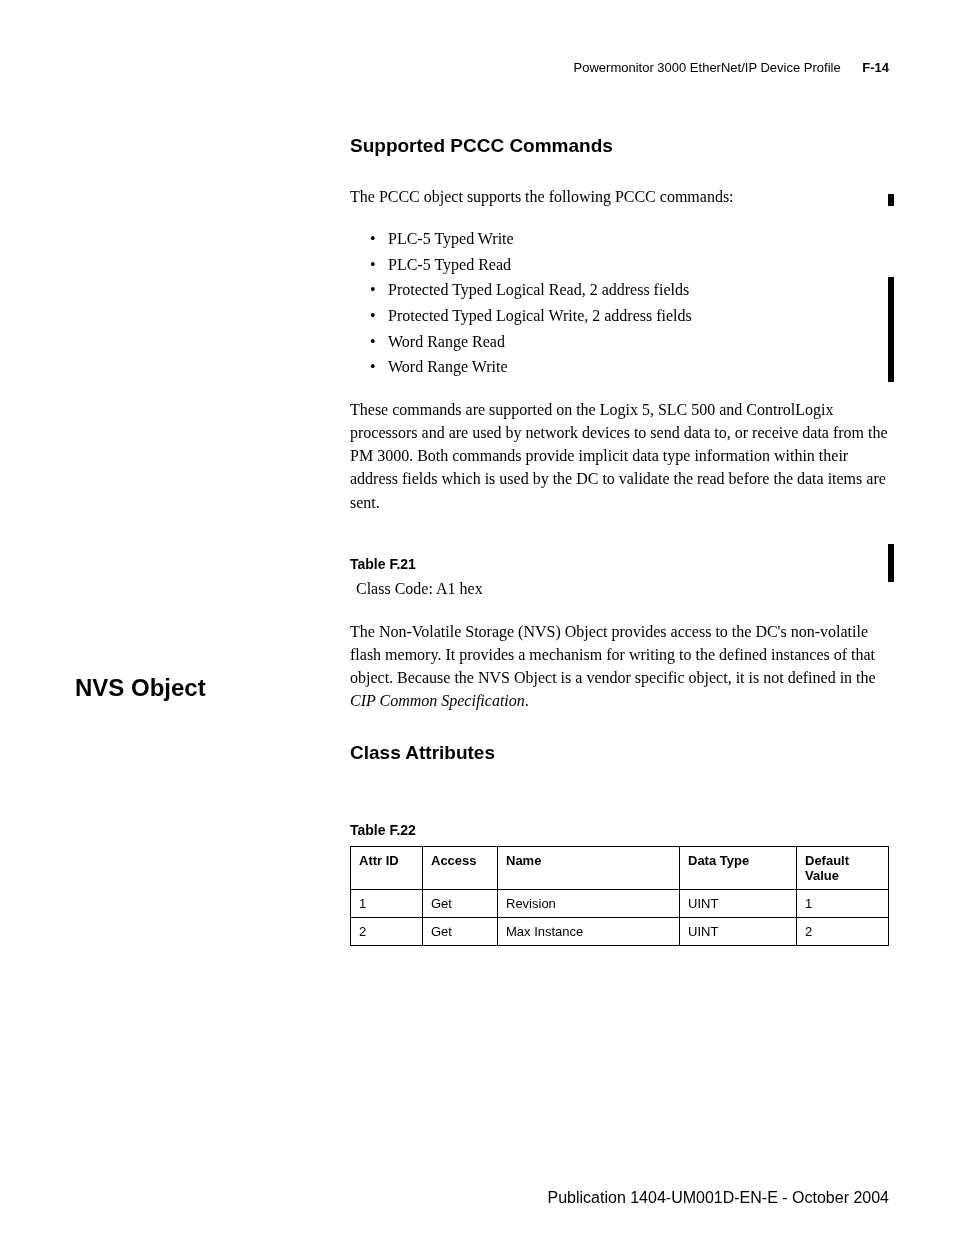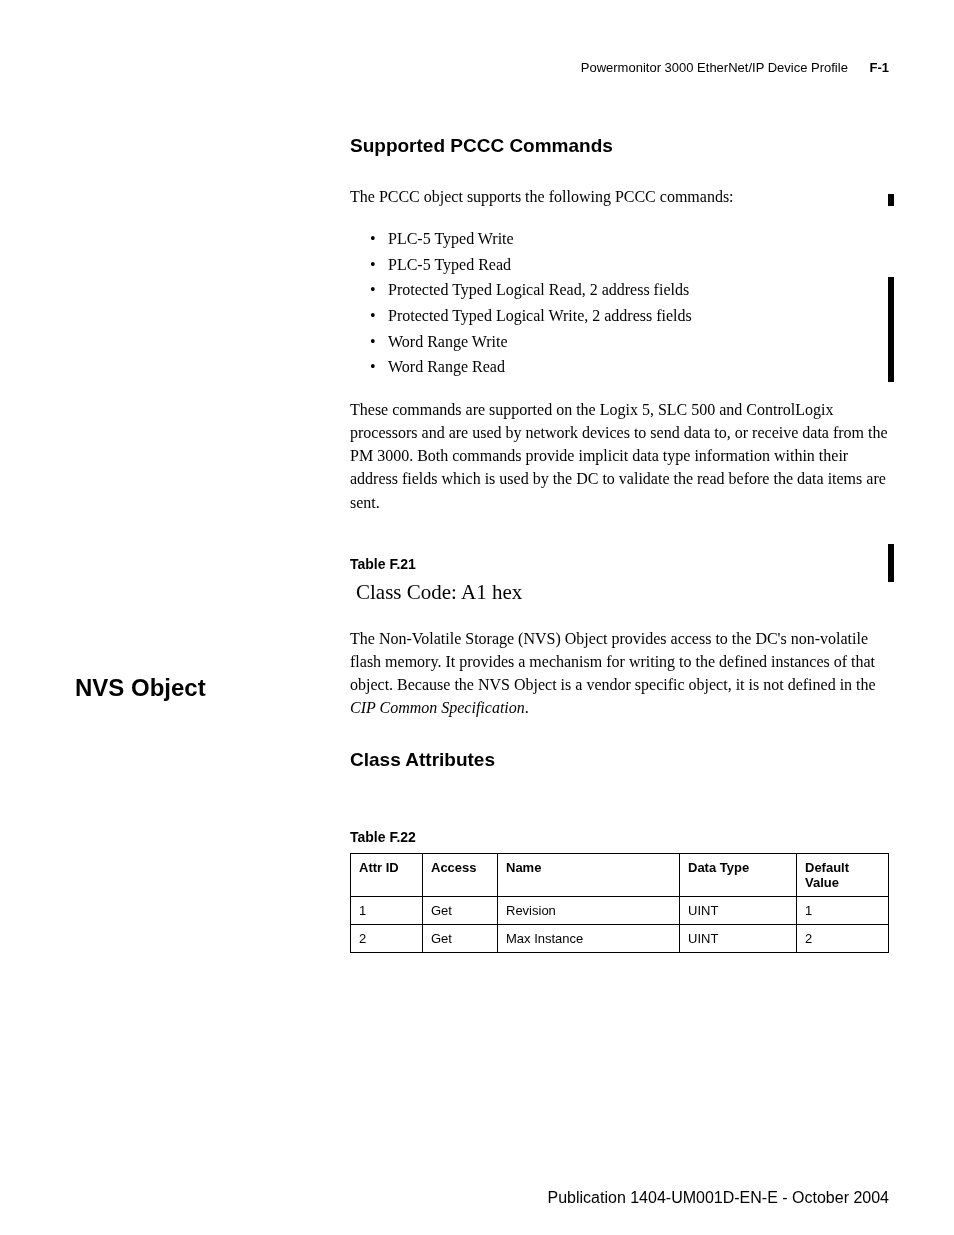--- a/index.html
+++ b/index.html
@@ -69,21 +69,21 @@
   font-size: 24px;
 }
 .table-caption {
   font-family: Arial, Helvetica, sans-serif;
   font-weight: bold;
   font-size: 14px;
   margin-bottom: 8px;
 }
 .class-code {
   font-family: Georgia, serif;
-  font-size: 21px;
+  font-size: 16px;
   margin: 6px 0 22px 6px;
 }
 table.data-table {
   border-collapse: collapse;
   width: 100%;
   font-family: Arial, Helvetica, sans-serif;
   font-size: 13px;
 }
 table.data-table th {
   text-align: left;
@@ -118,33 +118,33 @@
 <body>
 
 <div class="page">
 
   <div class="change-bar" style="top:194px; height:12px;"></div>
   <div class="change-bar" style="top:277px; height:105px;"></div>
   <div class="change-bar" style="top:544px; height:38px;"></div>
 
   <div class="header-line">
     <span>Powermonitor 3000 EtherNet/IP Device Profile</span>
-    <span class="pagenum">F-1</span>
+    <span class="pagenum">F-14</span>
   </div>
 
   <div class="content-col">
     <div class="h2">Supported PCCC Commands</div>
     <div class="body-text">The PCCC object supports the following PCCC commands:</div>
     <ul class="cmd-list">
       <li>PLC-5 Typed Write</li>
       <li>PLC-5 Typed Read</li>
       <li>Protected Typed Logical Read, 2 address fields</li>
       <li>Protected Typed Logical Write, 2 address fields</li>
+      <li>Word Range Read</li>
       <li>Word Range Write</li>
-      <li>Word Range Read</li>
     </ul>
     <div class="body-text">These commands are supported on the Logix 5, SLC 500 and ControlLogix processors and are used by network devices to send data to, or receive data from the PM 3000. Both commands provide implicit data type information within their address fields which is used by the DC to validate the read before the data items are sent.</div>
   </div>
 
   <div class="side-heading" style="top:674px;">NVS Object</div>
 
   <div class="content-col" style="margin-top:42px;">
     <div class="table-caption">Table F.21</div>
     <div class="class-code">Class Code: A1 hex</div>
     <div class="body-text">

